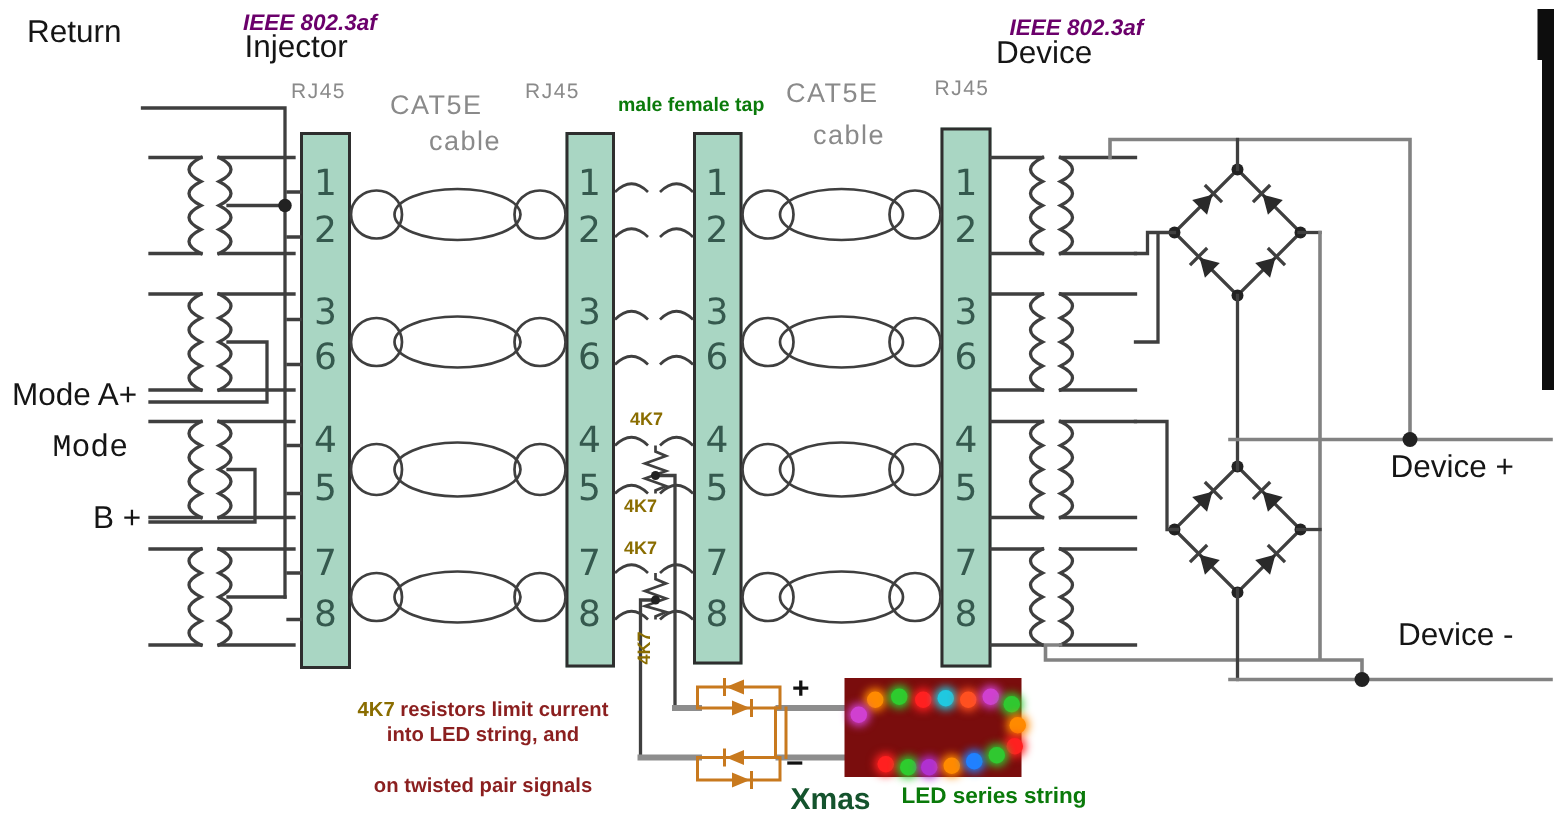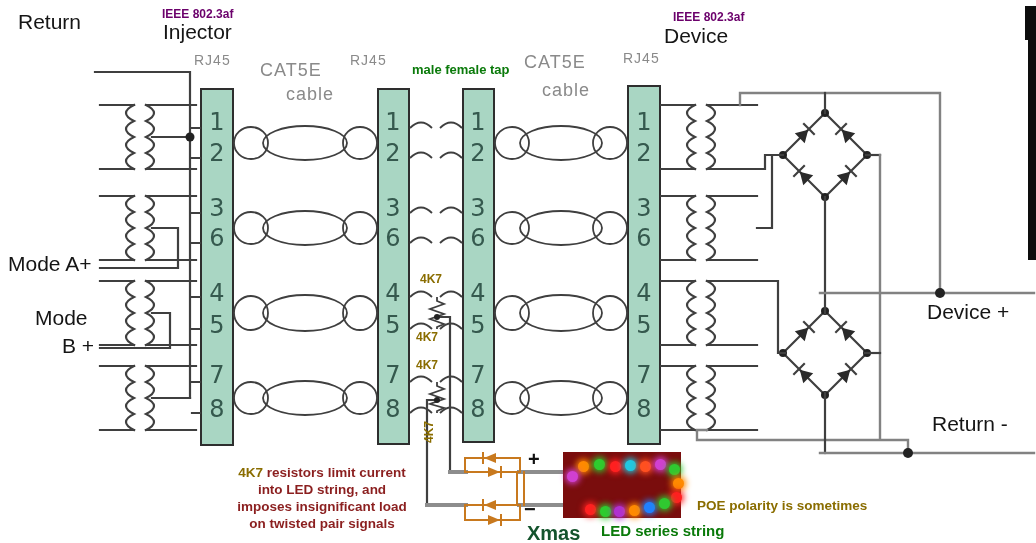--- a/index.html
+++ b/index.html
@@ -12,21 +12,21 @@
          font-family:"Liberation Sans",sans-serif;}
   svg{position:absolute;left:0;top:0;z-index:2;}
   .lbl{position:absolute;z-index:3;white-space:nowrap;}
   .rjcol{position:absolute;background:var(--teal);border:2px solid #2e2e2e;z-index:1;box-sizing:border-box;}
   .pin{position:absolute;z-index:3;width:34px;text-align:center;font-size:24px;color:var(--pin);font-family:"DejaVu Sans",sans-serif;}
   .pc1{left:200px}.pc2{left:376px;width:34px}.pc3{left:461px;width:34px}.pc4{left:627px}
   .pr1{top:108px}.pr2{top:139px}.pr3{top:194px}.pr4{top:224px}
   .pr5{top:279px}.pr6{top:311px}.pr7{top:361px}.pr8{top:395px}
   .black-lg{color:#151515;font-size:21px;}
   .hdr{color:#151515;font-size:21px;}
-  .ieee{color:var(--purple);font-weight:bold;font-size:12px;}
+  .ieee{color:var(--purple);font-weight:bold;font-size:15px;font-style:italic;}
   .gray{color:var(--graylabel);font-size:14px;letter-spacing:1px;}
   .gray2{color:var(--graylabel);font-size:18px;letter-spacing:1px;}
   .tapgreen{color:var(--green);font-weight:bold;font-size:13px;}
   .r4k7{color:var(--olive);font-weight:bold;font-size:12px;z-index:4;}
   .maroon{color:var(--maroon);font-weight:bold;font-size:13.5px;line-height:17px;text-align:center;}
   .olivetxt{color:var(--olive);font-weight:bold;font-size:13.5px;line-height:17px;}
   .xmas{color:#14532d;font-weight:bold;font-size:20px;}
   .ledstr{color:var(--green);font-weight:bold;font-size:15px;}
   .pm{color:#111;font-weight:bold;font-size:20px;}
   .w{stroke:var(--wire);stroke-width:2.2;fill:none;stroke-linecap:square;}
@@ -269,41 +269,41 @@
   <div class="lbl gray" style="left:194px;top:52px;">RJ45</div>
   <div class="lbl gray2" style="left:260px;top:60px;">CAT5E</div>
   <div class="lbl gray2" style="left:286px;top:84px;">cable</div>
   <div class="lbl gray" style="left:350px;top:52px;">RJ45</div>
   <div class="lbl tapgreen" style="left:412px;top:62px;">male female tap</div>
   <div class="lbl gray2" style="left:524px;top:52px;">CAT5E</div>
   <div class="lbl gray2" style="left:542px;top:80px;">cable</div>
   <div class="lbl gray" style="left:623px;top:50px;">RJ45</div>
 
   <div class="lbl black-lg" style="left:8px;top:252px;">Mode A+</div>
-  <div class="lbl black-lg" style="left:35px;top:306px;">Mode</div>
+  <div class="lbl black-lg" style="left:35px;top:288px;font-family:Liberation Mono, monospace;">Mode</div>
   <div class="lbl black-lg" style="left:62px;top:334px;">B +</div>
   <div class="lbl black-lg" style="left:927px;top:300px;">Device +</div>
-  <div class="lbl black-lg" style="left:932px;top:412px;">Return -</div>
+  <div class="lbl black-lg" style="left:932px;top:412px;">Device -</div>
 
   <div class="lbl r4k7" style="left:420px;top:272px;">4K7</div>
   <div class="lbl r4k7" style="left:416px;top:330px;">4K7</div>
   <div class="lbl r4k7" style="left:416px;top:358px;">4K7</div>
   <div class="lbl r4k7" style="left:418px;top:425px;transform:rotate(-90deg);">4K7</div>
 
   <div class="lbl pm" style="left:528px;top:448px;">+</div>
   <div class="lbl pm" style="left:524px;top:498px;">−</div>
 
   <div class="lbl maroon" style="left:226px;top:464px;width:192px;"><span class="r4k7" style="position:static;font-size:13.5px;">4K7</span><span> resistors limit current</span><br>
     <span>into LED string, and</span><br>
-    <span>imposes insignificant load</span><br>
+    <br>
     <span>on twisted pair signals</span>
   </div>
 
   <div class="lbl xmas" style="left:527px;top:522px;">Xmas</div>
   <div class="lbl ledstr" style="left:601px;top:522px;">LED series string</div>
 
   <div class="lbl olivetxt" style="left:697px;top:497px;">
-    <span>POE polarity is sometimes</span><br>
+    <br>
   </div>
 
   <div class="sb" style="left:1025px;top:6px;width:11px;height:34px;"></div>
   <div class="sb" style="left:1028px;top:40px;width:8px;height:220px;"></div>
 </div>
 
 </body></html>

